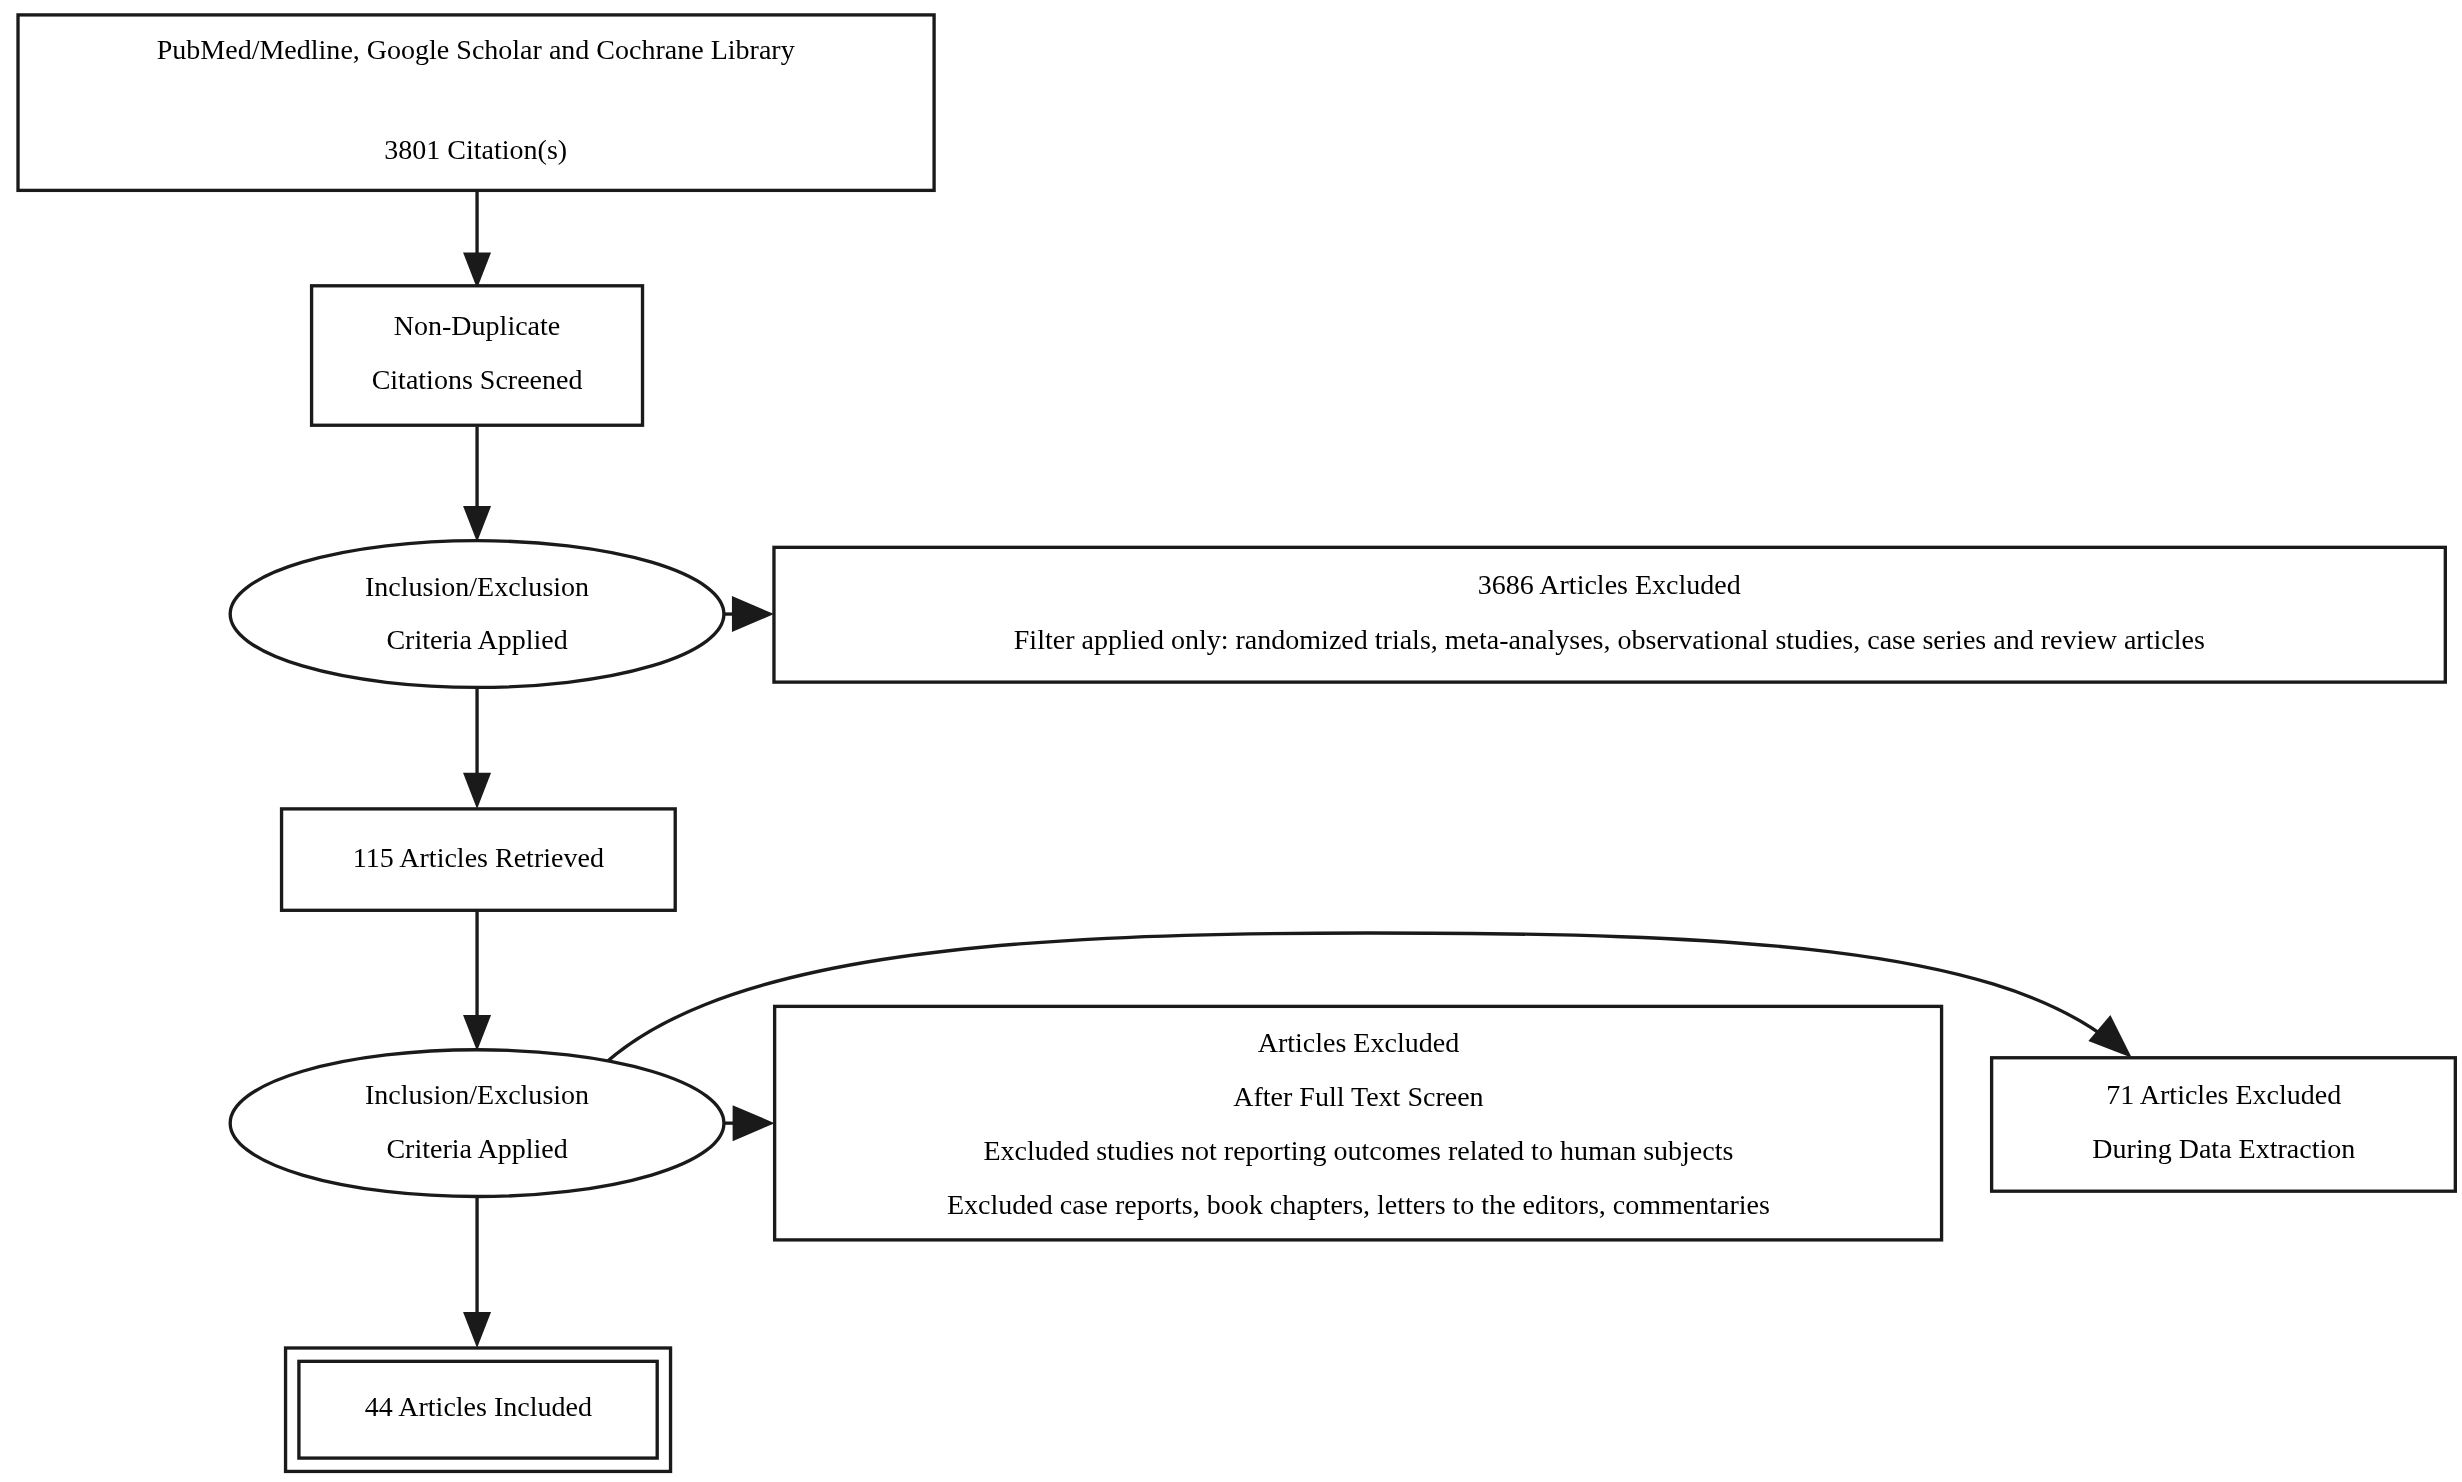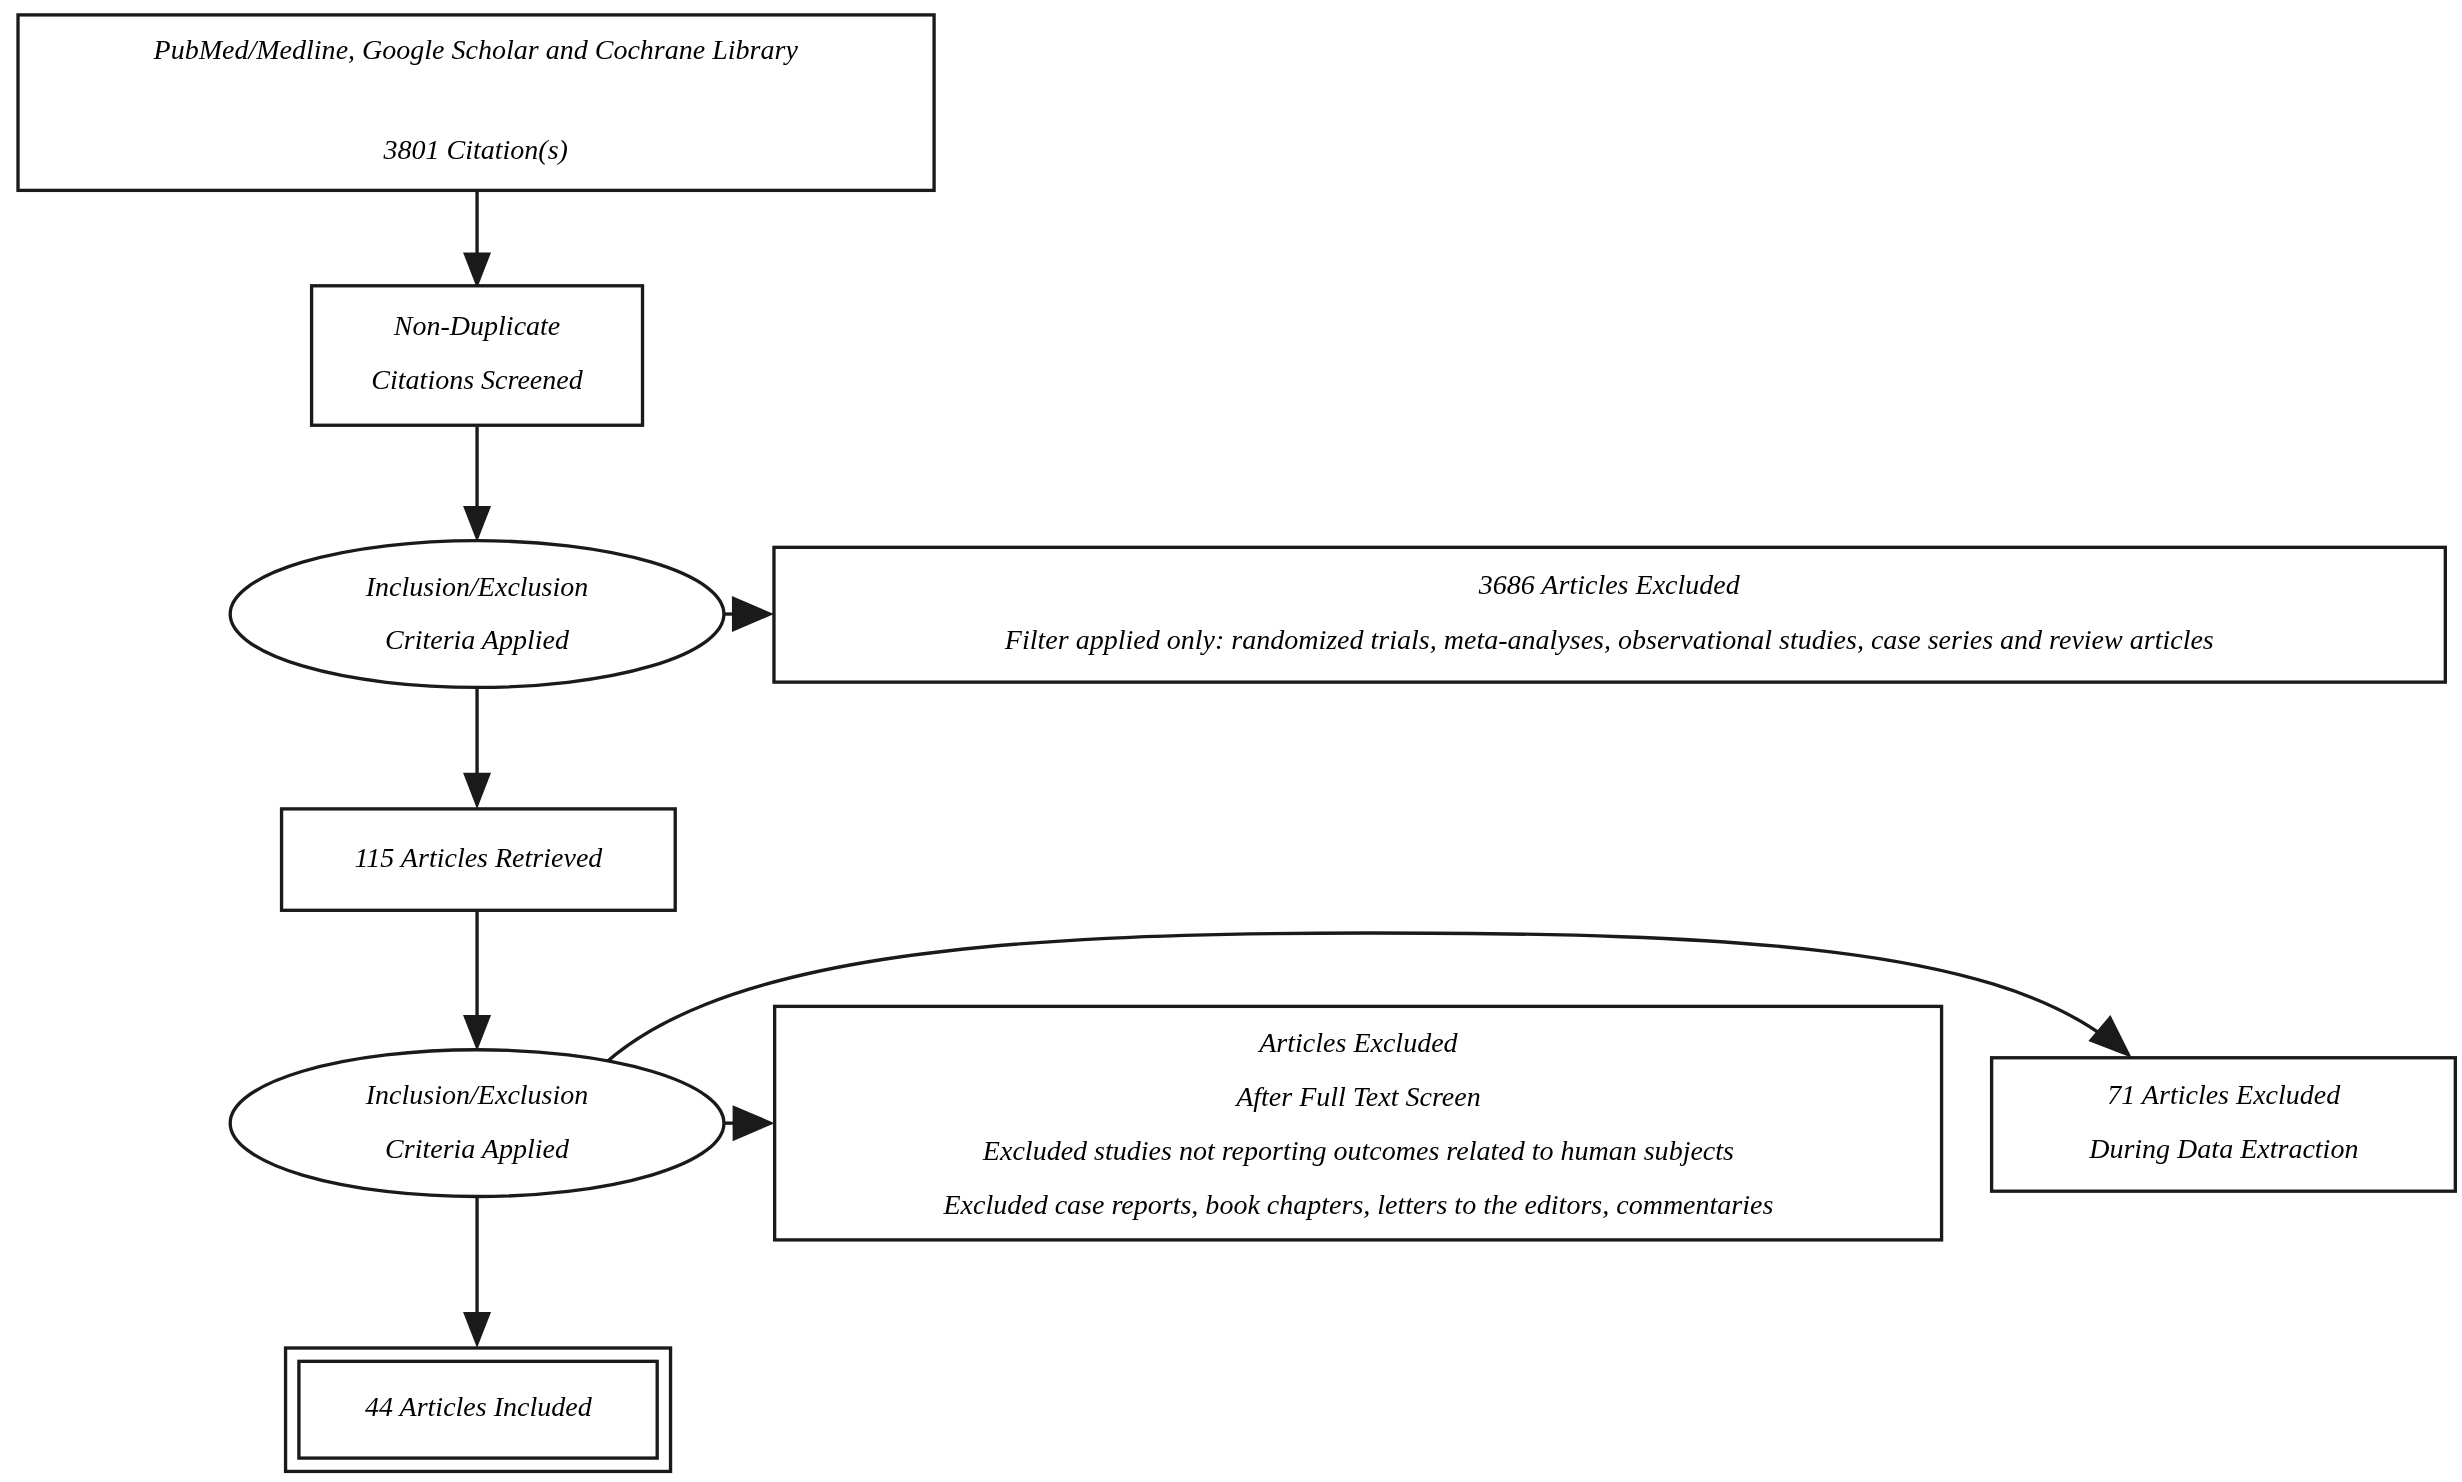--- a/index.html
+++ b/index.html
@@ -10,21 +10,20 @@
   }
   body {
     font-family: "Liberation Serif", "DejaVu Serif", serif;
   }
   #diagram-root {
     position: relative;
     width: 2462px;
     height: 1483px;
     background: #ffffff;
     overflow: hidden;
-    font-style: italic;
   }
   svg#flow-svg {
     position: absolute;
     top: 0;
     left: 0;
     width: 2462px;
     height: 1483px;
     display: block;
   }
   .node-shape {

